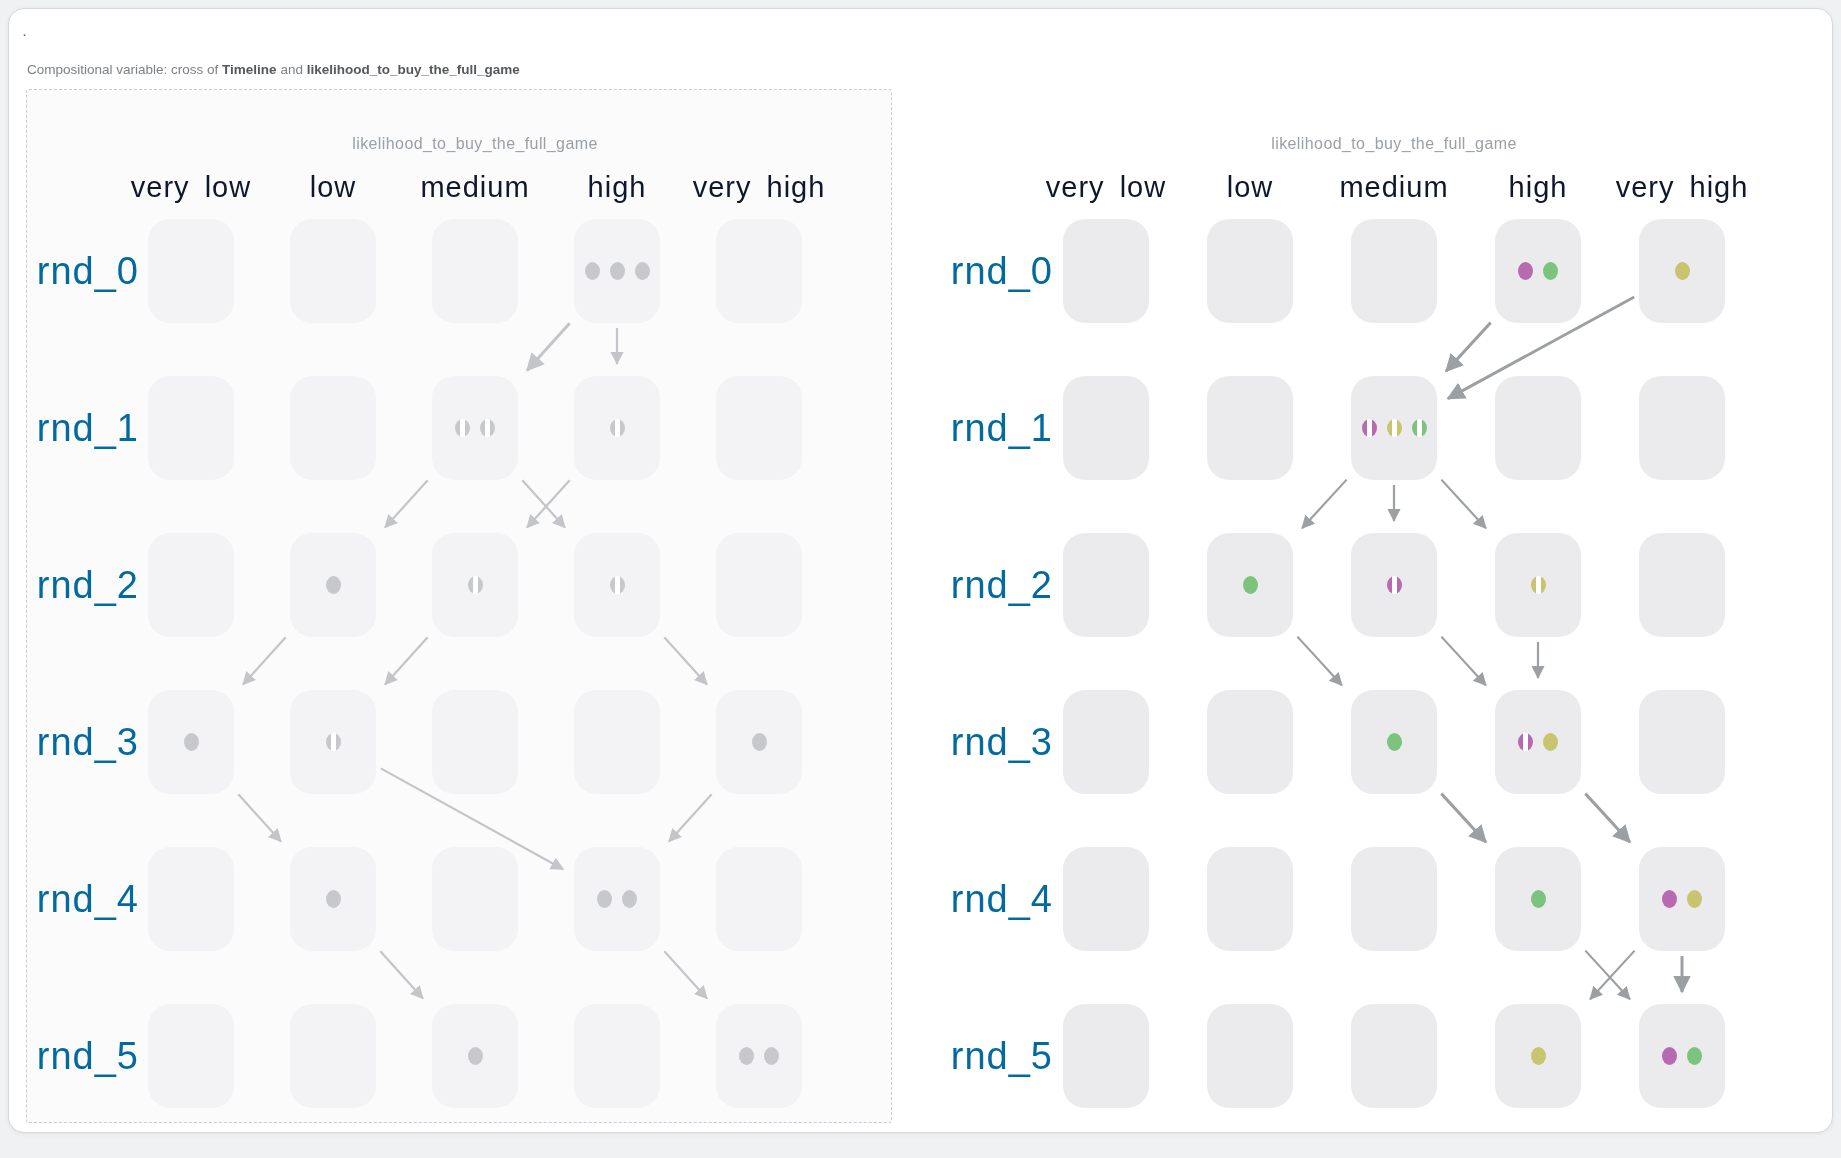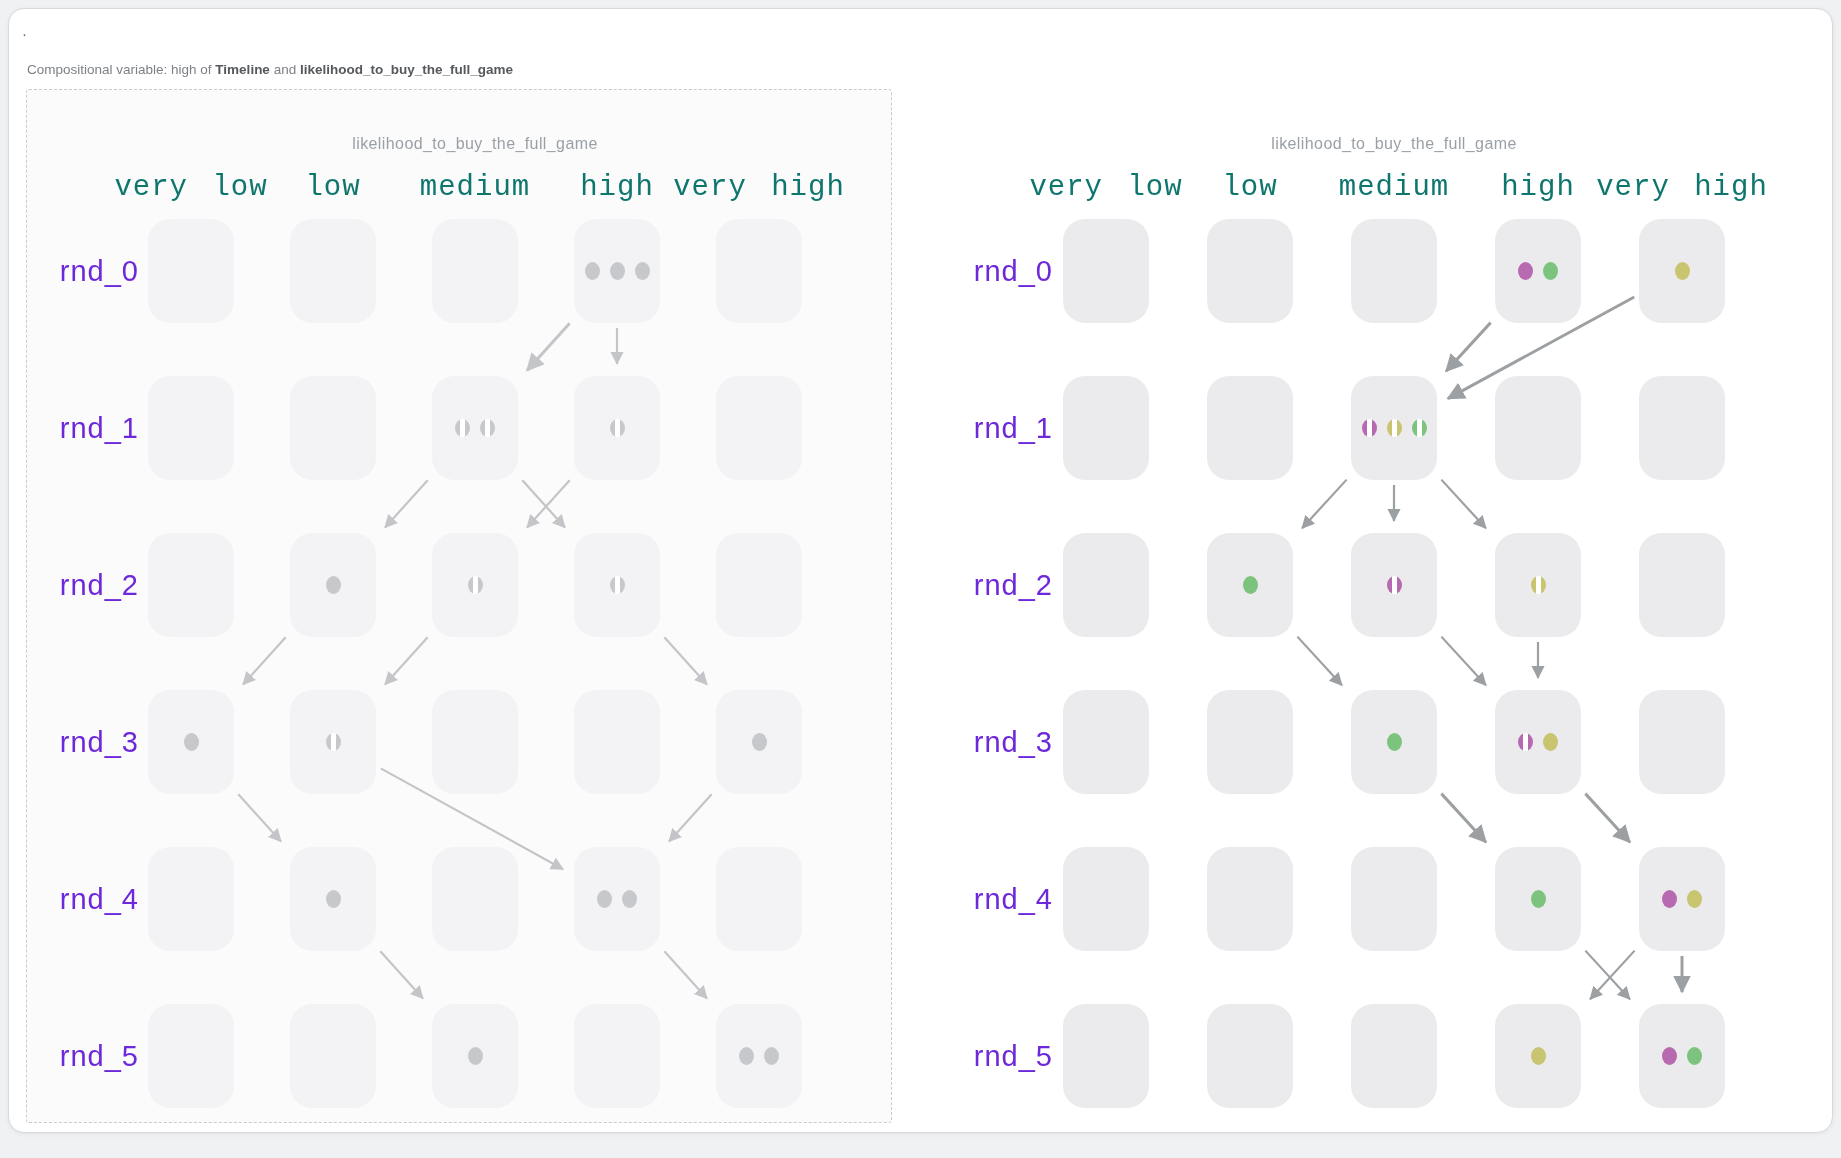--- a/index.html
+++ b/index.html
@@ -8,38 +8,38 @@
         border:1px solid #d6d8db;border-radius:16px;box-shadow:0 1px 4px rgba(60,64,67,.08);overflow:hidden;}
   .stage{position:absolute;left:-8px;top:-8px;width:1841px;height:1158px;}
   .page-title{position:absolute;left:30px;top:19px;font-size:31px;font-weight:400;color:#17181a;
               letter-spacing:.2px;white-space:nowrap;}
   .title-mark{position:absolute;left:21px;top:24px;font-size:15px;color:#5f6368;}
   .page-subtitle{position:absolute;left:26px;top:61px;font-size:13.5px;color:#7d8187;white-space:nowrap;}
   .page-subtitle b{color:#55585c;}
   .panel-box{position:absolute;border:1px dashed #c9cbce;border-radius:3px;background:#fbfbfc;}
   .panel-header{position:absolute;transform:translateX(-50%);font-size:16px;color:#9aa0a6;
                 letter-spacing:.4px;white-space:nowrap;}
-  .col-label{position:absolute;transform:translateX(-50%);font-size:29px;color:#0f766e;
-             letter-spacing:1px;word-spacing:6px;white-space:nowrap;font-family:Liberation Mono, monospace;}
-  .row-label{position:absolute;transform:translate(-100%,-50%);font-size:29px;color:#6d28d9;
+  .col-label{position:absolute;transform:translateX(-50%);font-size:29px;color:#0f172a;
+             letter-spacing:1px;word-spacing:6px;white-space:nowrap;}
+  .row-label{position:absolute;transform:translate(-100%,-50%);font-size:38px;color:#0369a1;
              letter-spacing:1px;white-space:nowrap;}
   .cell{position:absolute;width:86px;height:104px;border-radius:22px;background:#ebebed;}
   .cell.faded{background:#f3f3f5;}
   .dots{position:absolute;inset:0;display:flex;align-items:center;justify-content:center;gap:10px;}
   .dot{width:15px;height:18px;border-radius:50%;flex:0 0 auto;}
   svg.arrows{position:absolute;left:0;top:0;pointer-events:none;}
 </style>
 </head>
 <body>
 
 <div class="viewport">
   <div class="card">
     <div class="stage" id="stage">
       <span class="title-mark">·</span>
-      <div class="page-subtitle"><span>Compositional variable: high of </span><b>Timeline</b><span> and </span><b>likelihood_to_buy_the_full_game</b></div>
+      <div class="page-subtitle"><span>Compositional variable: cross of </span><b>Timeline</b><span> and </span><b>likelihood_to_buy_the_full_game</b></div>
 
     <div class="panel-box" style="left: 25px; top: 88px; width: 864px; height: 1032px;"></div>
         <div class="panel-header" style="left: 474px; top: 134px;">likelihood_to_buy_the_full_game</div>
         <div class="col-label" style="left: 190px; top: 170px;">very low</div>
         <div class="col-label" style="left: 332px; top: 170px;">low</div>
         <div class="col-label" style="left: 474px; top: 170px;">medium</div>
         <div class="col-label" style="left: 616px; top: 170px;">high</div>
         <div class="col-label" style="left: 758px; top: 170px;">very high</div>
         <div class="row-label" style="left: 138px; top: 270px;">rnd_0</div>
         <div class="row-label" style="left: 138px; top: 427px;">rnd_1</div>

